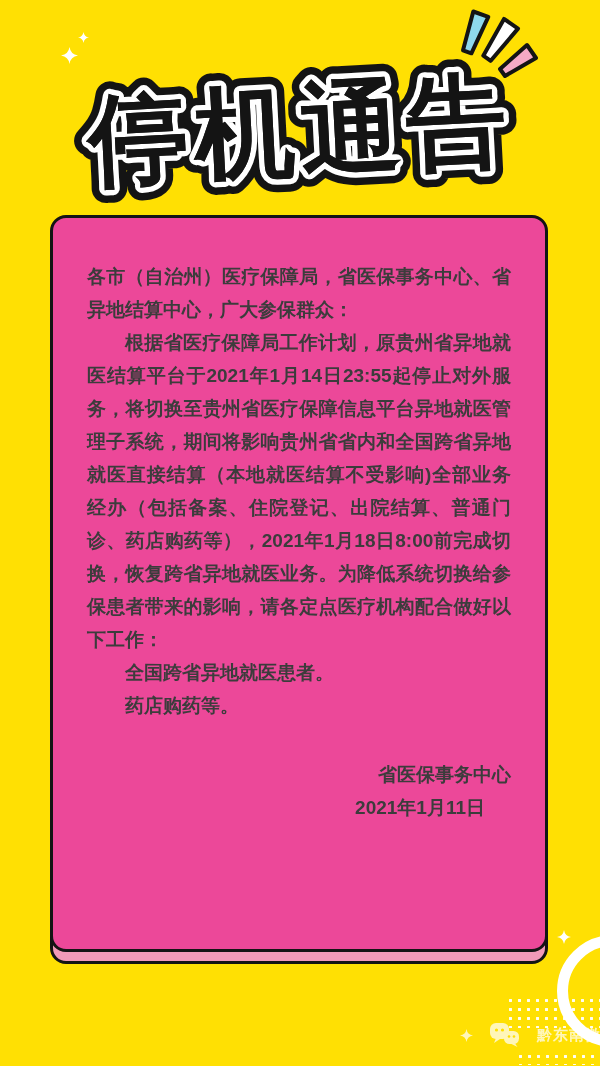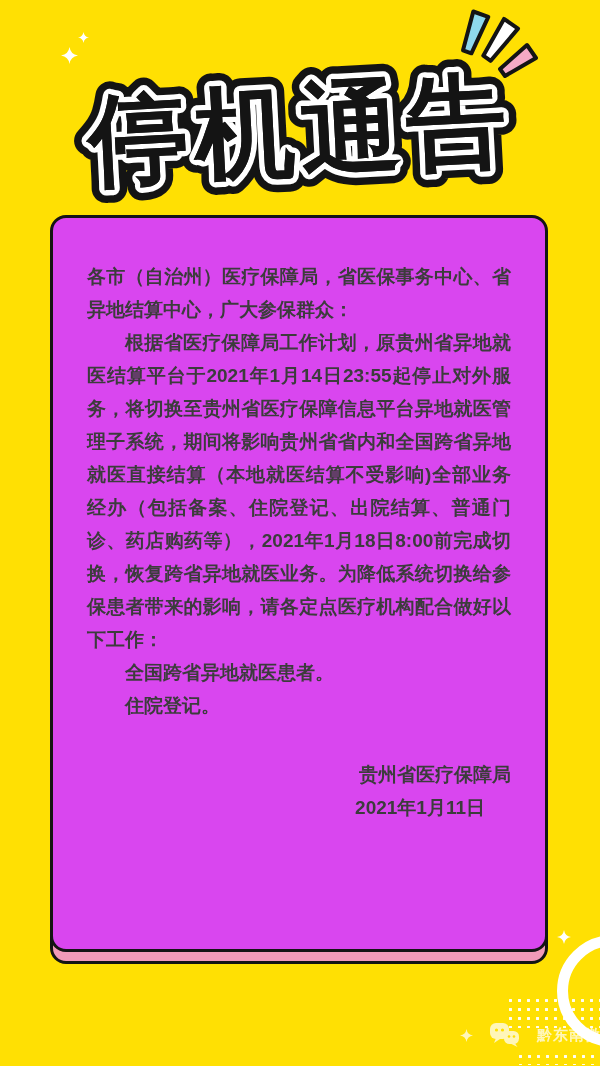--- a/index.html
+++ b/index.html
@@ -32,21 +32,21 @@
     border:11px solid #fff; border-radius:50%; }
   .dots { position:absolute;
     background-image:radial-gradient(circle, rgba(255,255,255,.95) 1.4px, transparent 1.6px);
     background-size:9px 9px; }
   .dots-1 { left:506px; top:996px;  width:94px; height:32px; }
   .dots-2 { left:516px; top:1052px; width:86px; height:13px; }
   
   .card-shadow { position:absolute; left:50px; top:227px; width:498px; height:737px;
     background:#F29AB8; border:3px solid #141414; border-radius:16px; }
   .card { position:absolute; left:50px; top:215px; width:498px; height:737px;
-    background:#d946ef; border:3px solid #141414; border-radius:16px;
+    background:#ec4899; border:3px solid #141414; border-radius:16px;
     padding:42px 34px 0 34px; }
   .card p { font-size:19px; line-height:33px; font-weight:600; color:#3C3C3C;
     text-align:justify; }
   .indent { text-indent:2em; }
   .signature { margin-top:36px; text-align:right; }
   .signature p { text-align:right; }
   .sig-date { margin-right:26px; }
   
   .watermark { position:absolute; left:460px; top:1023px; display:flex;
     align-items:center; gap:17px; opacity:.72; }
@@ -79,23 +79,23 @@
       <text class="t-mid" x="272" y="128">停机通告</text>
       <text class="t-fill" x="272" y="128">停机通告</text>
     </svg>
   </div>
 
   <div class="card-shadow"></div>
   <div class="card">
     <p>各市（自治州）医疗保障局，省医保事务中心、省异地结算中心，广大参保群众：</p>
     <p class="indent">根据省医疗保障局工作计划，原贵州省异地就医结算平台于2021年1月14日23:55起停止对外服务，将切换至贵州省医疗保障信息平台异地就医管理子系统，期间将影响贵州省省内和全国跨省异地就医直接结算（本地就医结算不受影响)全部业务经办（包括备案、住院登记、出院结算、普通门诊、药店购药等），2021年1月18日8:00前完成切换，恢复跨省异地就医业务。为降低系统切换给参保患者带来的影响，请各定点医疗机构配合做好以下工作：</p>
     <p class="indent">全国跨省异地就医患者。</p>
-    <p class="indent">住院登记。</p>
+    <p class="indent">药店购药等。</p>
     <div class="signature">
-      <p class="sig-issuer">贵州省医疗保障局</p>
+      <p class="sig-issuer">省医保事务中心</p>
       <p class="sig-date">2021年1月11日</p>
     </div>
   </div>
 
   <svg class="sparkle sp-3" viewBox="0 0 24 24">
     <path d="M12 0 Q13.5 10.5 24 12 Q13.5 13.5 12 24 Q10.5 13.5 0 12 Q10.5 10.5 12 0 Z" fill="#FFFFFF"></path>
   </svg>
   <div class="dots dots-1"></div>
   <div class="dots dots-2"></div>
   <div class="ring"></div>

